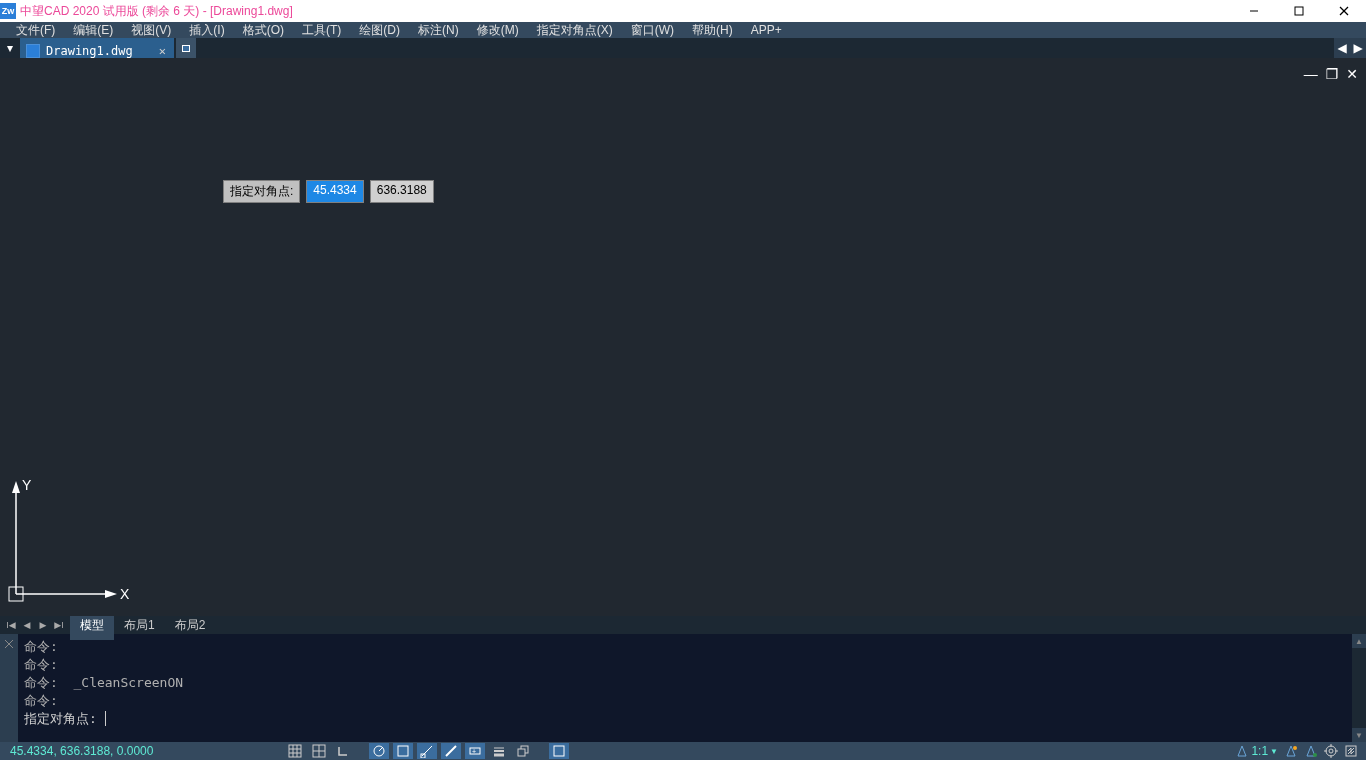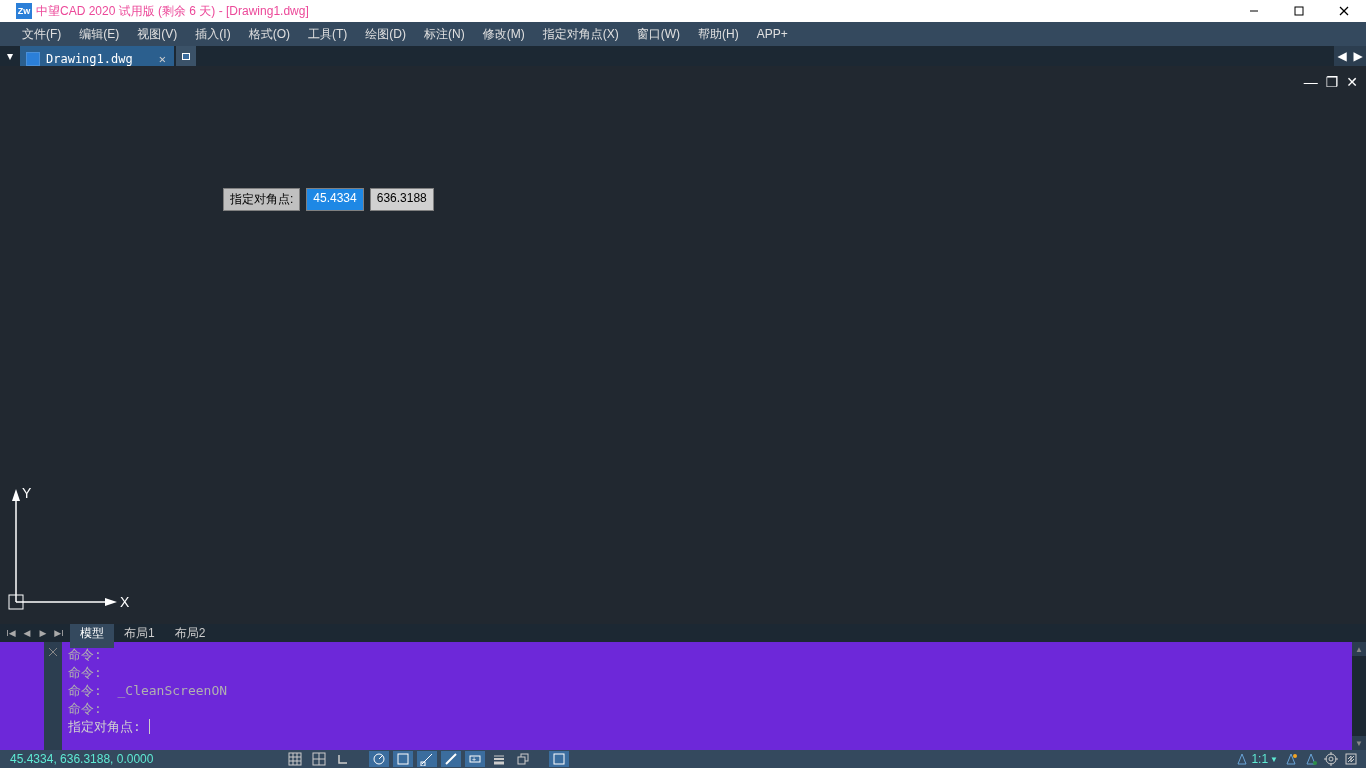--- a/index.html
+++ b/index.html
@@ -12,21 +12,21 @@
   overflow: hidden;
   position: relative;
 }
 
 
 .titlebar {
   height: 22px;
   background: #ffffff;
   display: flex;
   align-items: center;
-  padding-left: 16px;
+  padding-left: 0;
 }
 .titlebar .app-icon {
   width: 16px;
   height: 16px;
   background: #2b7fd8;
   display: flex;
   align-items: center;
   justify-content: center;
   color: #fff;
   font-size: 9px;
@@ -40,25 +40,25 @@
   height: 22px;
   display: flex;
   align-items: center;
   justify-content: center;
   color: #000;
 }
 .titlebar .winbtn svg { width: 12px; height: 12px; }
 
 
 .menubar {
-  height: 24px;
+  height: 16px;
   background: #34495e;
   display: flex;
   align-items: center;
-  padding-left: 22px;
+  padding-left: 16px;
   gap: 18px;
 }
 .menubar .menu-item {
   color: #e0e0e0;
   font-size: 12px;
   cursor: pointer;
 }
 
 
 .doctabs {
@@ -215,23 +215,22 @@
   cursor: pointer;
 }
 .layout-tabs .ltab.active {
   background: #34495e;
   color: #fff;
 }
 
 
 .command-window {
   height: 108px;
-  background: #6d28d9;
-  display: flex;
-  padding-left: 44px;
+  background: #0f172a;
+  display: flex;
 }
 .command-window .handle {
   width: 18px;
   background: #2c3e50;
   display: flex;
   align-items: flex-start;
   justify-content: center;
   padding-top: 4px;
 }
 .command-window .handle svg { width: 12px; height: 12px; }

